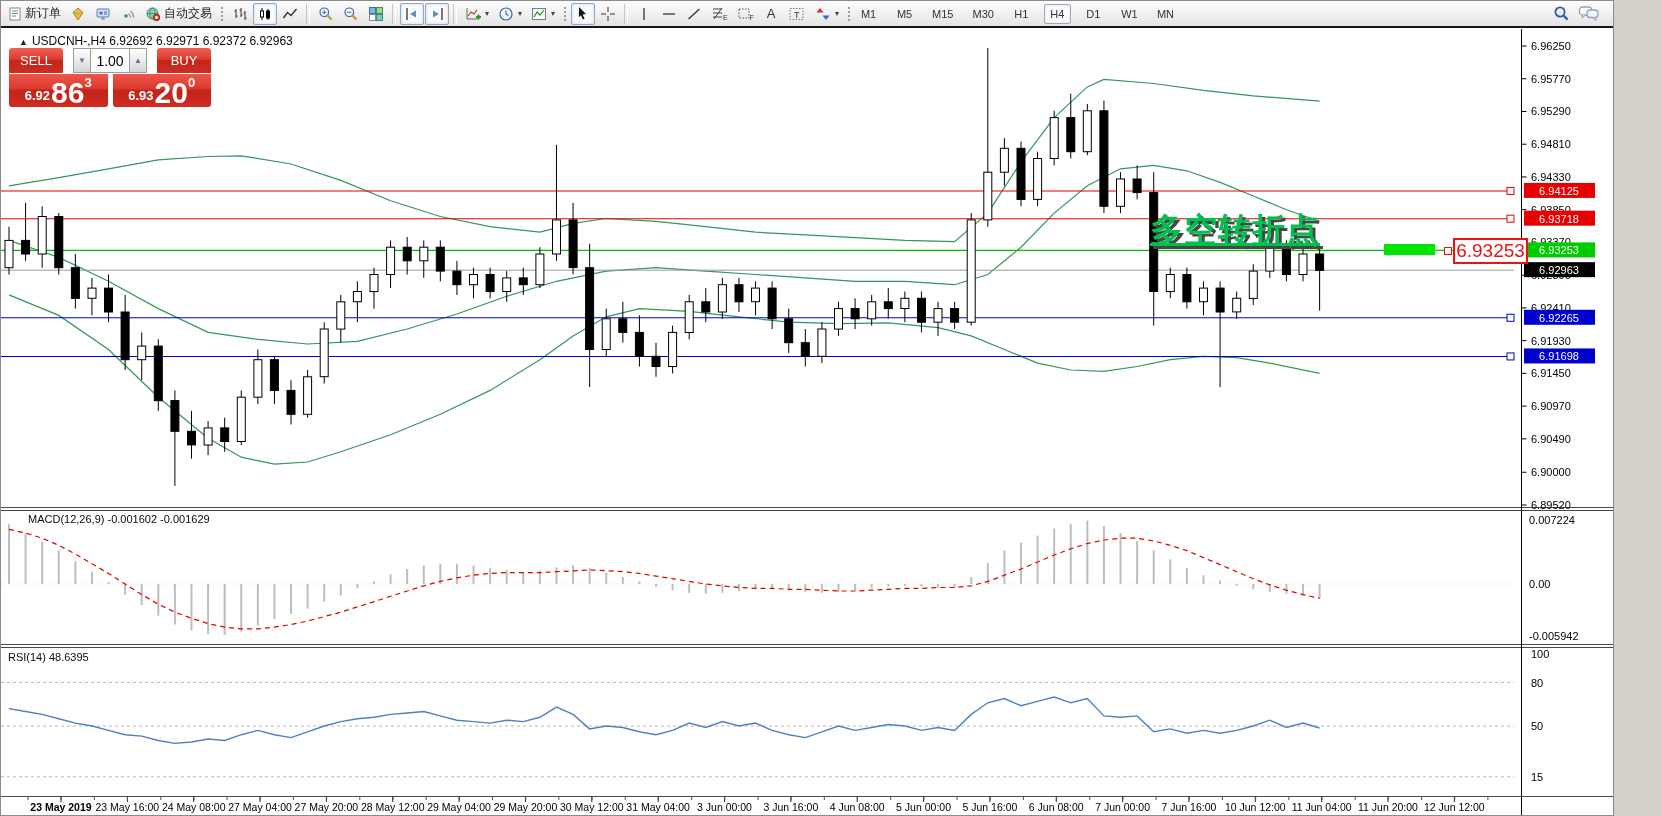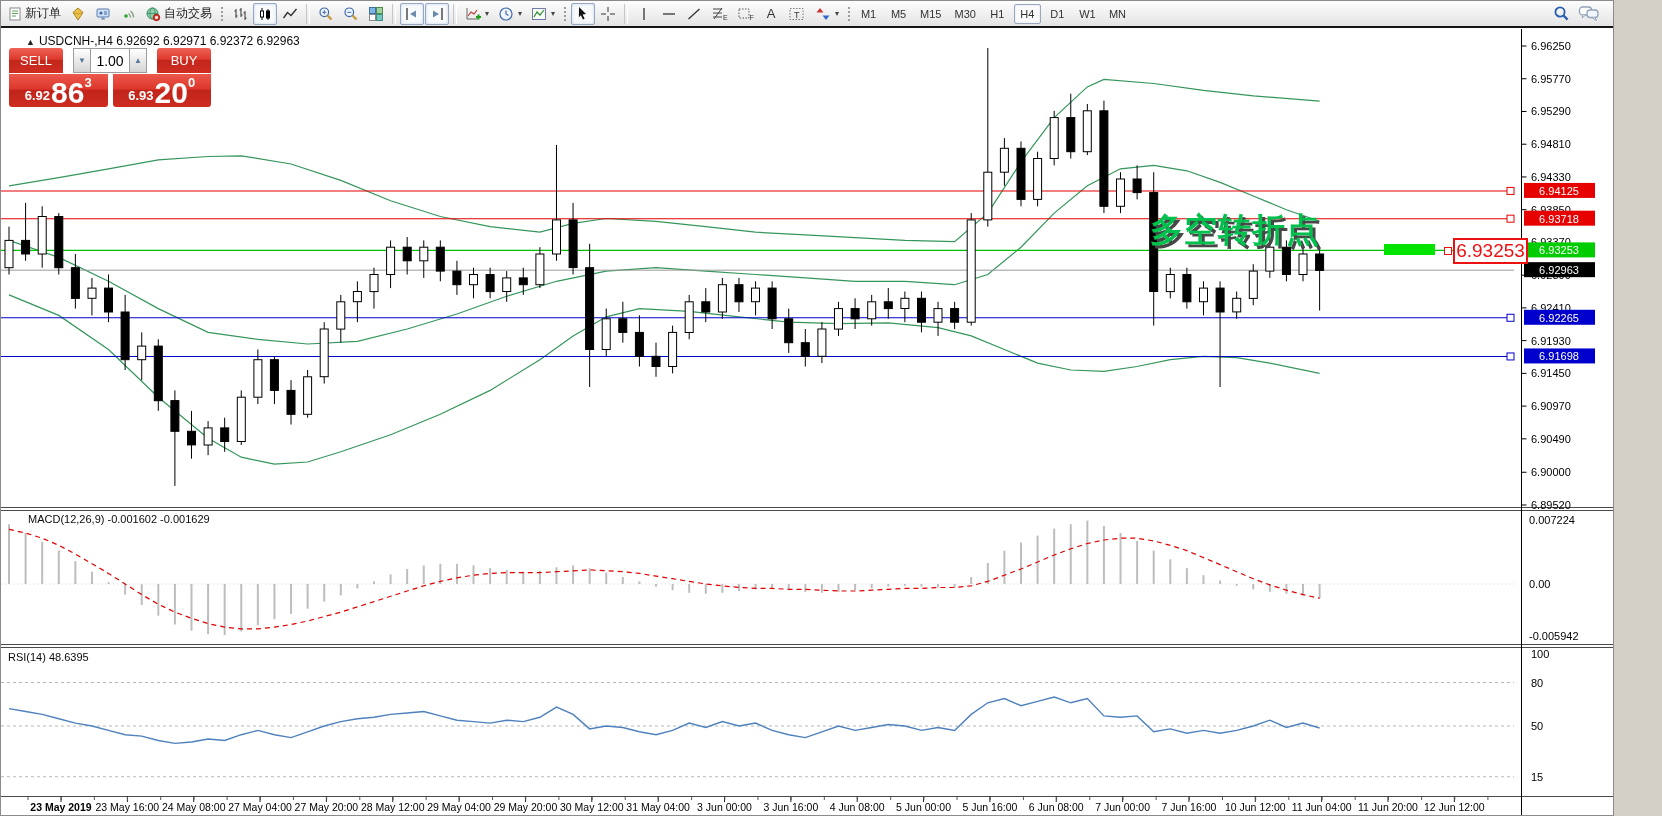--- a/index.html
+++ b/index.html
@@ -15,21 +15,21 @@
   .tbtn .lbl{font-size:12px;}
   .caret{font-size:8px;color:#444;margin-left:1px;}
   .sep{width:2px;height:20px;border-left:1px solid #c6c6c6;border-right:1px solid #fff;margin:0 3px;}
   .grip{width:4px;height:18px;margin:0 3px;background-image:radial-gradient(#9d9d9d 35%,transparent 40%);
         background-size:4px 4px;background-position:0 1px;}
   .tf{height:20px;min-width:27px;padding:0 4px;display:flex;align-items:center;justify-content:center;
       font-size:11px;color:#333;border:1px solid transparent;border-radius:2px;box-sizing:border-box;}
   .tf.on{background:#fbfbfb;border:1px solid #9aa7bd;box-shadow:inset 0 0 2px #cdd8ea;}
   .tb-right{margin-left:auto;display:flex;align-items:center;gap:8px;padding-right:10px;}
   
-  .sym{position:absolute;left:25px;top:33px;font-size:12px;color:#0a0a0a;z-index:5;}
+  .sym{position:absolute;left:18px;top:33px;font-size:12px;color:#0a0a0a;z-index:5;}
   .sym .mark{font-size:9px;margin-right:4px;color:#222;}
   .paneLbl{position:absolute;left:7px;font-size:11px;color:#0a0a0a;z-index:5;}
   
   .tp{position:absolute;left:8px;top:47px;width:202px;z-index:6;}
   .tp-top{display:flex;height:25px;gap:10px;}
   .tp-side{width:54px;display:flex;align-items:center;justify-content:center;color:#fff;font-size:13px;
            background:linear-gradient(#ef6156 0%,#df3a2e 45%,#c3261b 50%,#cf2d22 100%);
            border-radius:3px 3px 0 0;}
   .tp-vol{flex:1;display:flex;align-items:stretch;}
   .vol-btn{width:18px;background:linear-gradient(#ffffff,#d5d5d5);border:1px solid #9d9d9d;
@@ -38,21 +38,21 @@
            display:flex;align-items:center;justify-content:center;font-size:14px;color:#000;text-align:right;}
   .tp-prices{display:flex;gap:5px;height:33px;margin-top:1px;}
   .pp{flex:1;display:flex;align-items:flex-end;justify-content:center;color:#fff;padding-bottom:1px;
       background:linear-gradient(#ec584d 0%,#dd372b 45%,#c1241a 50%,#ce2c21 100%);
       border-radius:0 0 3px 3px;}
   .pp .sm{font-size:13px;font-weight:bold;margin:0 1px 3px 0;}
   .pp .big{font-size:30px;font-weight:bold;line-height:27px;}
   .pp .sup{font-size:13px;font-weight:bold;align-self:flex-start;margin-top:1px;}
   
   .anno{position:absolute;left:1149px;top:207px;z-index:7;font-size:33px;font-weight:bold;color:#00c14e;
-        text-shadow:3px 3px 0 #474747;letter-spacing:1px;}
+        text-shadow:3px 3px 0 #474747;letter-spacing:1px;text-decoration:underline;}
   .greenbar{position:absolute;left:1383px;top:243px;width:51px;height:11px;background:#00e400;z-index:7;}
   .redbox{position:absolute;left:1452px;top:237px;width:71px;height:22px;border:2px solid #ec1212;
           background:#fff;color:#ec1212;font-size:19px;display:flex;align-items:center;justify-content:center;z-index:7;}
   .redsq{position:absolute;left:1443px;top:246px;width:6px;height:6px;border:1px solid #ec1212;background:#fff;z-index:7;}
   
   .chartsvg{position:absolute;left:0;top:27px;z-index:1;}
   .chartsvg text{font-family:"Liberation Sans",sans-serif;}
   .ico{display:block;}
 </style>
 </head>
@@ -235,21 +235,21 @@
     </div>
     <div class="tbtn">
       <svg class="ico" width="16" height="16" viewBox="0 0 16 16">
         <polygon points="5,2 8.5,6.5 1.5,6.5" fill="#c33"></polygon>
         <polygon points="11,14 14.5,9.5 7.5,9.5" fill="#36c"></polygon>
       </svg>
       <span class="caret">▾</span>
     </div>
 
     <div class="grip"></div>
-    <div id="tfgroup" style="display:flex;align-items:center;gap:3px;justify-content:flex-end;">
+    <div id="tfgroup" style="display:flex;align-items:center;gap:9px;justify-content:flex-end;">
         <div class="tf">M1</div>
         <div class="tf">M5</div>
         <div class="tf">M15</div>
         <div class="tf">M30</div>
         <div class="tf">H1</div>
         <div class="tf on">H4</div>
         <div class="tf">D1</div>
         <div class="tf">W1</div>
         <div class="tf">MN</div>
       </div>

